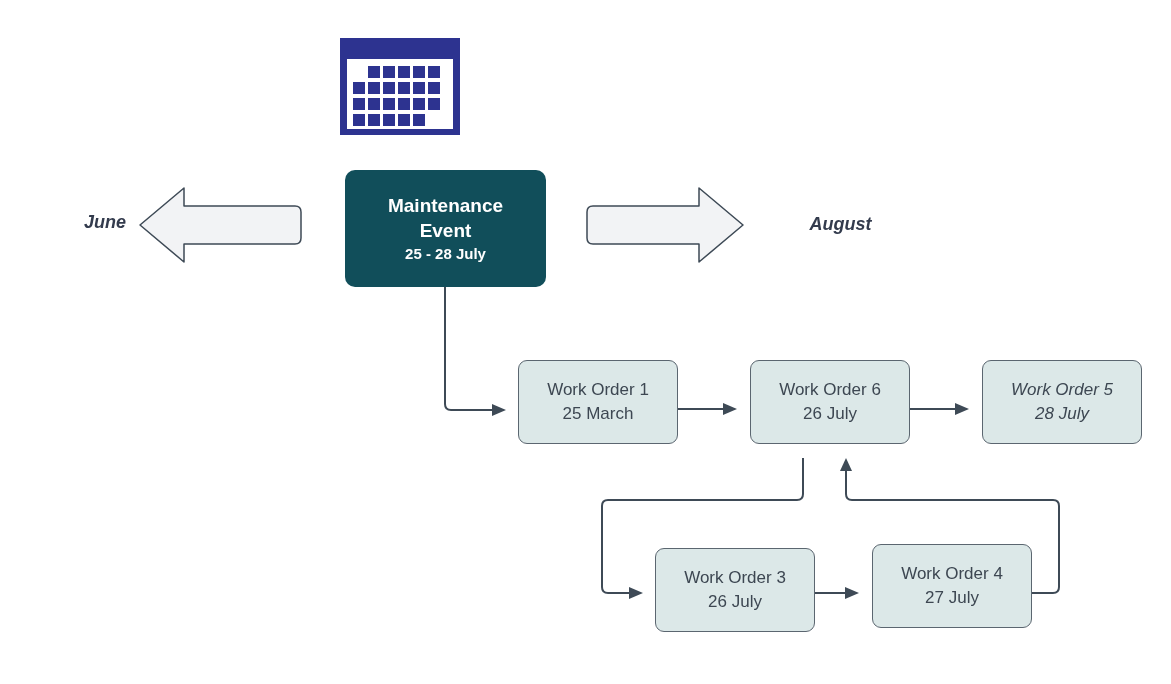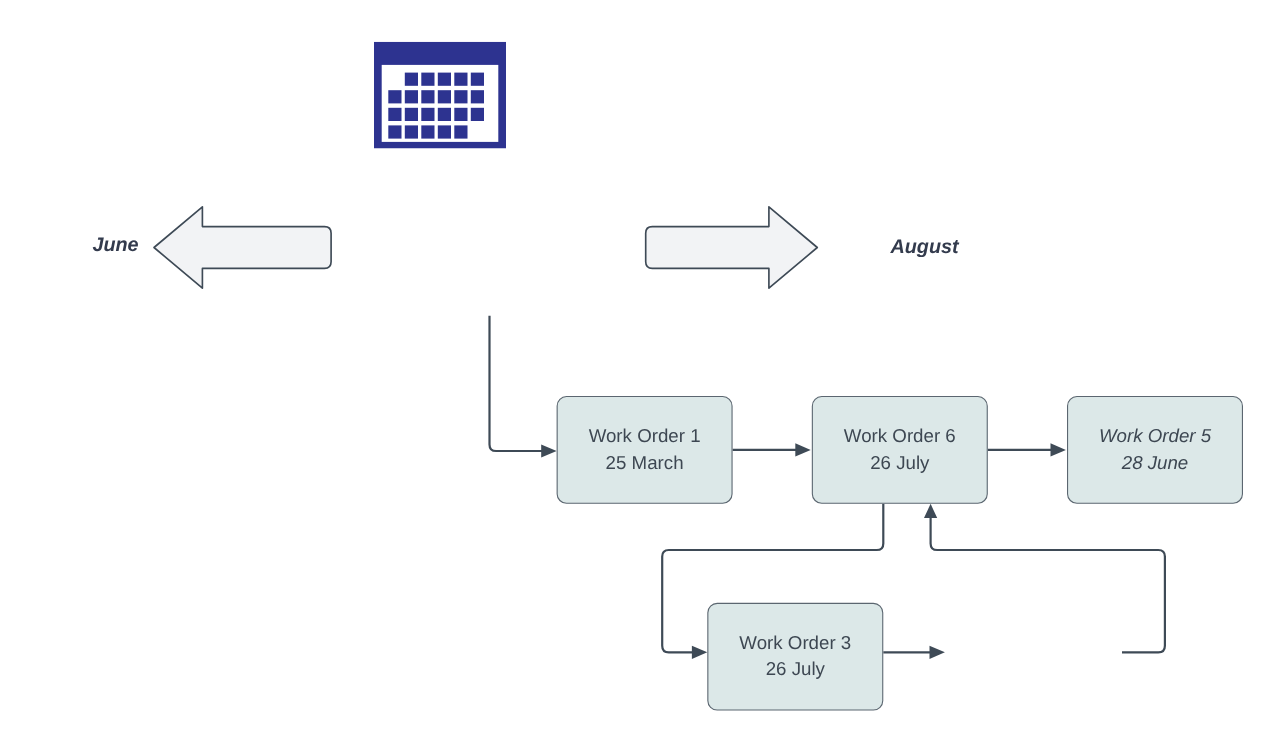--- a/index.html
+++ b/index.html
@@ -20,24 +20,24 @@
   .event-node{
     position:absolute;left:345px;top:170px;width:201px;height:117px;
     background:#114e5a;border-radius:10px;
     display:flex;flex-direction:column;align-items:center;justify-content:center;
     color:#ffffff;text-align:center;box-sizing:border-box;
   }
   .event-title{font-size:19px;font-weight:bold;line-height:25px;width:150px;}
   .event-dates{font-size:15px;font-weight:bold;line-height:22px;}
 
   .node{
-    position:absolute;width:160px;height:98px;
+    position:absolute;width:160px;height:84px;
     background:#dce8e8;border:1.5px solid #5b6670;border-radius:9px;
     display:flex;flex-direction:column;align-items:center;justify-content:center;
-    color:#3d4752;text-align:left;box-sizing:border-box;
+    color:#3d4752;text-align:left;box-sizing:border-box;margin-left:12px;
   }
   .node-title,.node-date{font-size:17px;line-height:24px;}
 
   .month-label{
     position:absolute;font-size:18px;font-weight:bold;font-style:italic;
     color:#333b4d;text-align:center;
   }
   .label-june{left:55px;top:212px;width:100px;}
   .label-august{left:788px;top:214px;width:105px;}
 </style>
@@ -98,35 +98,43 @@
     <rect x="13" y="76" width="12" height="12" fill="#2d3390"></rect>
       <rect x="28" y="76" width="12" height="12" fill="#2d3390"></rect>
       <rect x="43" y="76" width="12" height="12" fill="#2d3390"></rect>
       <rect x="58" y="76" width="12" height="12" fill="#2d3390"></rect>
       <rect x="73" y="76" width="12" height="12" fill="#2d3390"></rect>
   </svg>
 
   <div class="month-label label-june">June</div>
   <div class="month-label label-august">August</div>
 
+  <div class="event-node">
+    <div class="event-title">Maintenance Event</div>
+    <div class="event-dates">25 - 28 July</div>
+  </div>
 
   <div class="node" style="left:506px;top:360px;">
     <div class="node-title">Work Order 1</div>
     <div class="node-date">25 March</div>
   </div>
 
   <div class="node" style="left:738px;top:360px;">
     <div class="node-title">Work Order 6</div>
     <div class="node-date">26 July</div>
   </div>
 
   <div class="node" style="left:970px;top:360px;font-style:italic;">
     <div class="node-title">Work Order 5</div>
-    <div class="node-date">28 June</div>
+    <div class="node-date">28 July</div>
   </div>
 
   <div class="node" style="left:643px;top:548px;">
     <div class="node-title">Work Order 3</div>
     <div class="node-date">26 July</div>
   </div>
 
+  <div class="node" style="left:860px;top:544px;">
+    <div class="node-title">Work Order 4</div>
+    <div class="node-date">27 July</div>
+  </div>
 
 </div>
 
 </body></html>

